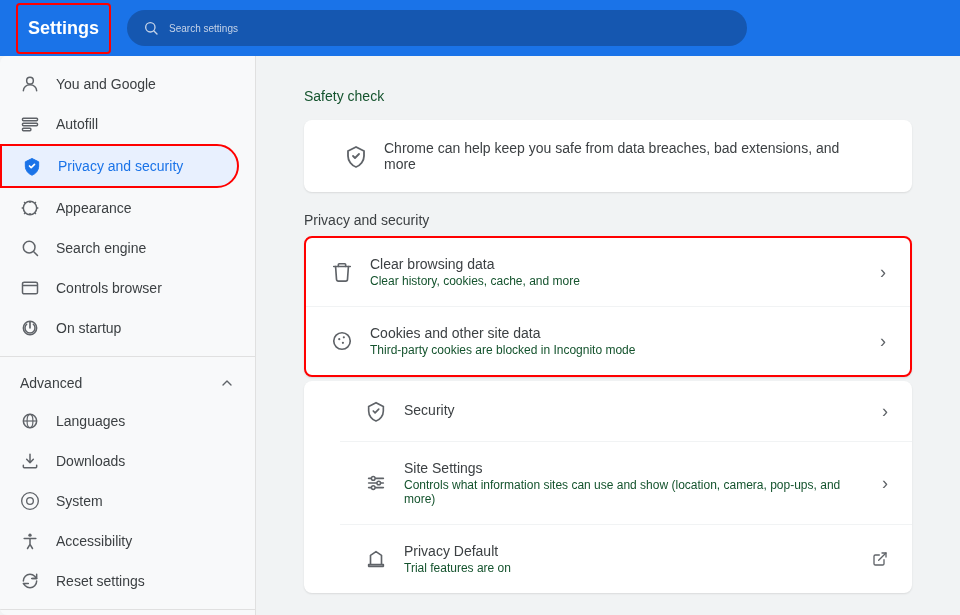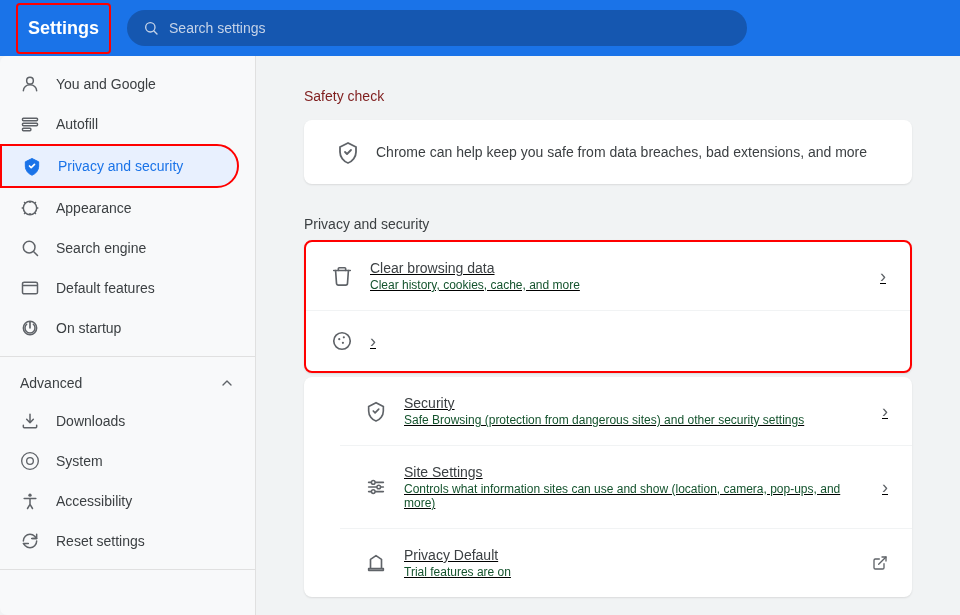--- a/index.html
+++ b/index.html
@@ -36,21 +36,21 @@
     }
     .search-icon-svg {
       color: #c5d3e8;
       flex-shrink: 0;
     }
     .search-input {
       background: transparent;
       border: none;
       outline: none;
       color: #c4b5fd;
-      font-size: 14px;
+      font-size: 10px;
       width: 100%;
     }
     .search-input::placeholder { color: #c5d3e8; }
 
     
     .main-layout {
       display: flex;
       flex: 1;
       overflow: hidden;
       border-radius: 7px;
@@ -108,34 +108,34 @@
 
     
     .content {
       flex: 1;
       overflow-y: auto;
       padding: 32px 48px;
       background: #f1f3f4;
     }
     .section-title {
       font-size: 14px;
-      color: #7f1d1d;
+      color: #14532d;
       font-weight: 400;
       margin-bottom: 16px;
     }
 
     
     .safety-card {
       background: white;
       border-radius: 8px;
-      padding: 20px 32px;
+      padding: 20px 40px;
       display: flex;
       align-items: center;
       gap: 16px;
-      margin-bottom: 32px;
+      margin-bottom: 20px;
       box-shadow: 0 1px 2px rgba(0,0,0,0.1);
     }
     .safety-card-text { flex: 1; font-size: 14px; color: #3c4043; }
     .check-now-btn {
       background: #1a73e8;
       color: white;
       border: none;
       border-radius: 4px;
       padding: 8px 20px;
       font-size: 14px;
@@ -159,21 +159,20 @@
     }
     .settings-card.highlighted { border: 2px solid red; }
     .settings-item {
       display: flex;
       align-items: center;
       gap: 16px;
       padding: 18px 24px;
       cursor: pointer;
       border-bottom: 1px solid #f1f3f4;
       position: relative;
-      text-decoration: underline;
     }
     .settings-item:last-child { border-bottom: none; }
     .settings-item-icon {
       width: 24px;
       height: 24px;
       display: flex;
       align-items: center;
       justify-content: center;
       color: #5f6368;
       flex-shrink: 0;
@@ -271,21 +270,21 @@
       <span class="sidebar-label">Search engine</span>
     </div>
 
     <div class="sidebar-item">
       <span class="sidebar-icon">
         <svg width="20" height="20" viewBox="0 0 24 24" fill="none">
             <rect x="3" y="5" width="18" height="14" rx="2" stroke="#5f6368" stroke-width="1.8"></rect>
             <line x1="3" y1="9" x2="21" y2="9" stroke="#5f6368" stroke-width="1.8"></line>
           </svg>
       </span>
-      <span class="sidebar-label">Default features</span>
+      <span class="sidebar-label">Controls browser</span>
     </div>
 
     <div class="sidebar-item">
       <span class="sidebar-icon">
         <svg width="20" height="20" viewBox="0 0 24 24" fill="none">
             <circle cx="12" cy="12" r="8" stroke="#5f6368" stroke-width="1.8"></circle>
             <line x1="12" y1="5" x2="12" y2="12" stroke="#5f6368" stroke-width="2" stroke-linecap="round"></line>
             <path d="M8 7.5A6 6 0 1 0 16 7.5" stroke="#5f6368" stroke-width="1.8" stroke-linecap="round"></path>
           </svg>
       </span>
@@ -294,20 +293,30 @@
 
     <div class="sidebar-divider"></div>
 
     <div class="sidebar-section-header">
       <span>Advanced</span>
       <svg width="16" height="16" viewBox="0 0 24 24" fill="none">
           <polyline points="18 15 12 9 6 15" stroke="#5f6368" stroke-width="2" stroke-linecap="round" stroke-linejoin="round"></polyline>
         </svg>
     </div>
 
+    <div class="sidebar-item">
+      <span class="sidebar-icon">
+        <svg width="20" height="20" viewBox="0 0 24 24" fill="none">
+            <circle cx="12" cy="12" r="8" stroke="#5f6368" stroke-width="1.8"></circle>
+            <ellipse cx="12" cy="12" rx="3.5" ry="8" stroke="#5f6368" stroke-width="1.4"></ellipse>
+            <line x1="4" y1="12" x2="20" y2="12" stroke="#5f6368" stroke-width="1.4"></line>
+          </svg>
+      </span>
+      <span class="sidebar-label">Languages</span>
+    </div>
 
     <div class="sidebar-item">
       <span class="sidebar-icon">
         <svg width="20" height="20" viewBox="0 0 24 24" fill="none">
             <path d="M12 4v10M8 10l4 4 4-4" stroke="#5f6368" stroke-width="1.8" stroke-linecap="round" stroke-linejoin="round"></path>
             <path d="M4 17v2a1 1 0 0 0 1 1h14a1 1 0 0 0 1-1v-2" stroke="#5f6368" stroke-width="1.8" stroke-linecap="round"></path>
           </svg>
       </span>
       <span class="sidebar-label">Downloads</span>
     </div>
@@ -379,36 +388,39 @@
 
       <div class="settings-item">
         <span class="settings-item-icon">
           <svg width="22" height="22" viewBox="0 0 24 24" fill="none">
               <circle cx="12" cy="12" r="9" stroke="#5f6368" stroke-width="1.8"></circle>
               <circle cx="9" cy="10" r="1.2" fill="#5f6368"></circle>
               <circle cx="14" cy="8" r="1.2" fill="#5f6368"></circle>
               <circle cx="13" cy="14" r="1.2" fill="#5f6368"></circle>
             </svg>
         </span>
+        <div class="settings-item-content">
+          <div class="settings-item-title">Cookies and other site data</div>
+          <div class="settings-item-desc">Third-party cookies are blocked in Incognito mode</div>
+        </div>
         <span class="settings-item-arrow">›</span>
       </div>
     </div>
 
     <div class="settings-card" style="margin-top:4px;padding-left:36px;">
 
       <div class="settings-item">
         <span class="settings-item-icon">
           <svg width="22" height="22" viewBox="0 0 24 24" fill="none">
               <path d="M12 3L4 7v5c0 5 3.5 9.5 8 11 4.5-1.5 8-6 8-11V7L12 3z" stroke="#5f6368" stroke-width="1.8" fill="none"></path>
               <path d="M9 12l2 2 4-4" stroke="#5f6368" stroke-width="1.8" stroke-linecap="round" stroke-linejoin="round"></path>
             </svg>
         </span>
         <div class="settings-item-content">
           <div class="settings-item-title">Security</div>
-          <div class="settings-item-desc">Safe Browsing (protection from dangerous sites) and other security settings</div>
         </div>
         <span class="settings-item-arrow">›</span>
       </div>
 
       <div class="settings-item">
         <span class="settings-item-icon">
           <svg width="22" height="22" viewBox="0 0 24 24" fill="none">
               <line x1="4" y1="7" x2="20" y2="7" stroke="#5f6368" stroke-width="1.8" stroke-linecap="round"></line>
               <line x1="4" y1="12" x2="20" y2="12" stroke="#5f6368" stroke-width="1.8" stroke-linecap="round"></line>
               <line x1="4" y1="17" x2="20" y2="17" stroke="#5f6368" stroke-width="1.8" stroke-linecap="round"></line>

